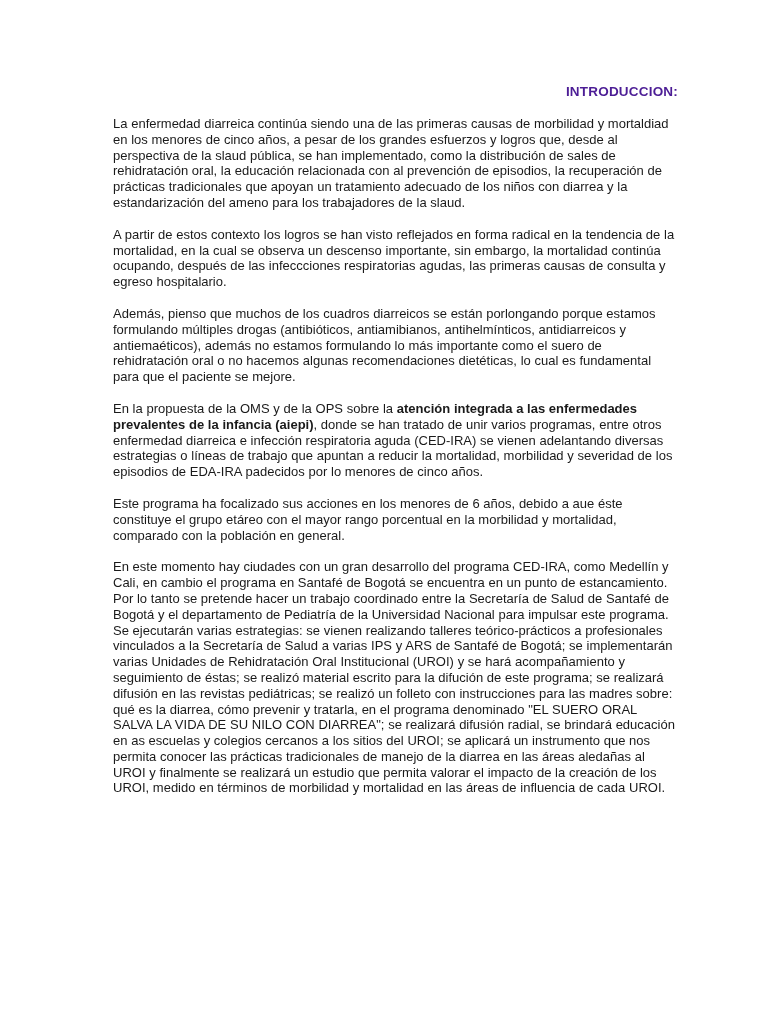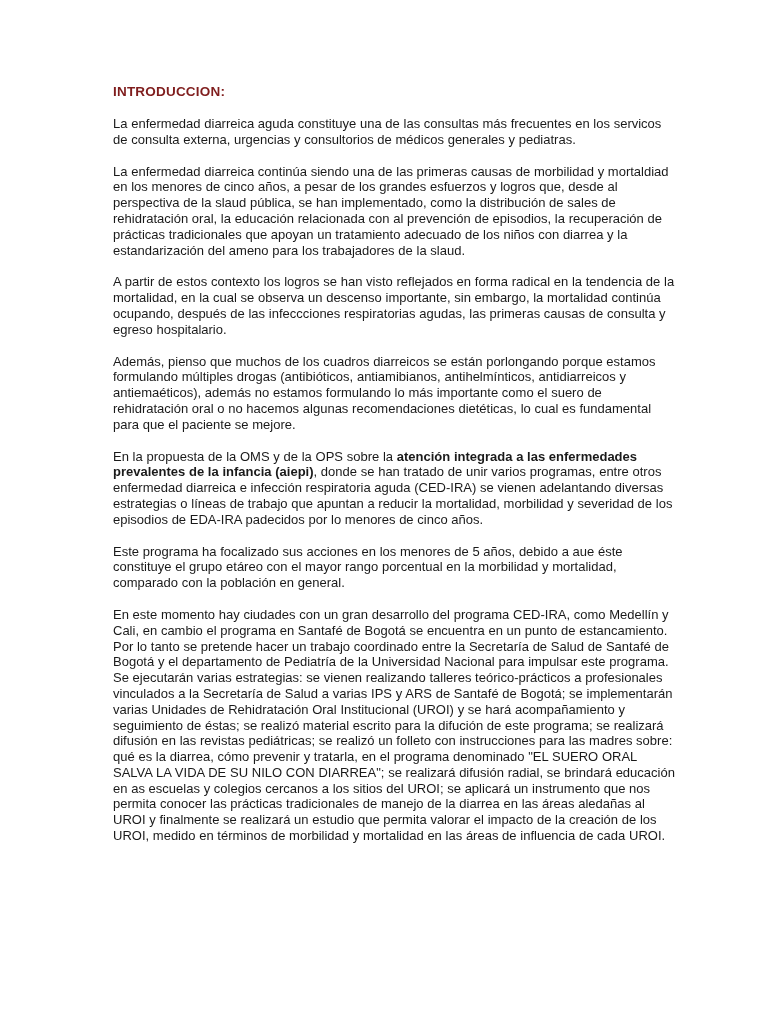--- a/index.html
+++ b/index.html
@@ -36,23 +36,22 @@
     word-spacing: 0.1px;
   }
   .para .bold {
     font-weight: bold;
   }
 </style>
 </head>
 <body>
 
 <div class="page" style="background: rgb(255, 255, 255);">
-  <h1 class="doc-title" style="color: #7f1d1d;">INTRODUCCION:</h1>
+  <h1 class="doc-title" style="color: #4c1d95; text-align: right;">INTRODUCCION:</h1>
   <div class="doc-body">
-      <p class="para"><span class="">La enfermedad diarreica aguda constituye una de las consultas más frecuentes en los servicos de consulta externa, urgencias y consultorios de médicos generales y pediatras.</span></p>
       <p class="para"><span class="">La enfermedad diarreica continúa siendo una de las primeras causas de morbilidad y mortaldiad en los menores de cinco años, a pesar de los grandes esfuerzos y logros que, desde al perspectiva de la slaud pública, se han implementado, como la distribución de sales de rehidratación oral, la educación relacionada con al prevención de episodios, la recuperación de prácticas tradicionales que apoyan un tratamiento adecuado de los niños con diarrea y la estandarización del ameno para los trabajadores de la slaud.</span></p>
       <p class="para"><span class="">A partir de estos contexto los logros se han visto reflejados en forma radical en la tendencia de la mortalidad, en la cual se observa un descenso importante, sin embargo, la mortalidad continúa ocupando, después de las infeccciones respiratorias agudas, las primeras causas de consulta y egreso hospitalario.</span></p>
       <p class="para"><span class="">Además, pienso que muchos de los cuadros diarreicos se están porlongando porque estamos formulando múltiples drogas (antibióticos, antiamibianos, antihelmínticos, antidiarreicos y antiemaéticos), además no estamos formulando lo más importante como el suero de rehidratación oral o no hacemos algunas recomendaciones dietéticas, lo cual es fundamental para que el paciente se mejore.</span></p>
       <p class="para"><span class="">En la propuesta de la OMS y de la OPS sobre la </span><span class="bold">atención integrada a las enfermedades prevalentes de la infancia (aiepi)</span><span class="">, donde se han tratado de unir varios programas, entre otros enfermedad diarreica e infección respiratoria aguda (CED-IRA) se vienen adelantando diversas estrategias o líneas de trabajo que apuntan a reducir la mortalidad, morbilidad y severidad de los episodios de EDA-IRA padecidos por lo menores de cinco años.</span></p>
-      <p class="para"><span class="">Este programa ha focalizado sus acciones en los menores de 5 años, debido a aue éste constituye el grupo etáreo con el mayor rango porcentual en la morbilidad y mortalidad, comparado con la población en general.</span></p>
+      <p class="para"><span class="">Este programa ha focalizado sus acciones en los menores de 6 años, debido a aue éste constituye el grupo etáreo con el mayor rango porcentual en la morbilidad y mortalidad, comparado con la población en general.</span></p>
       <p class="para"><span class="">En este momento hay ciudades con un gran desarrollo del programa CED-IRA, como Medellín y Cali, en cambio el programa en Santafé de Bogotá se encuentra en un punto de estancamiento. Por lo tanto se pretende hacer un trabajo coordinado entre la Secretaría de Salud de Santafé de Bogotá y el departamento de Pediatría de la Universidad Nacional para impulsar este programa. Se ejecutarán varias estrategias: se vienen realizando talleres teórico-prácticos a profesionales vinculados a la Secretaría de Salud a varias IPS y ARS de Santafé de Bogotá; se implementarán varias Unidades de Rehidratación Oral Institucional (UROI) y se hará acompañamiento y seguimiento de éstas; se realizó material escrito para la difución de este programa; se realizará difusión en las revistas pediátricas; se realizó un folleto con instrucciones para las madres sobre: qué es la diarrea, cómo prevenir y tratarla, en el programa denominado "EL SUERO ORAL SALVA LA VIDA DE SU NILO CON DIARREA"; se realizará difusión radial, se brindará educación en as escuelas y colegios cercanos a los sitios del UROI; se aplicará un instrumento que nos permita conocer las prácticas tradicionales de manejo de la diarrea en las áreas aledañas al UROI y finalmente se realizará un estudio que permita valorar el impacto de la creación de los UROI, medido en términos de morbilidad y mortalidad en las áreas de influencia de cada UROI.</span></p>
     </div>
 </div>
 
 </body></html>

